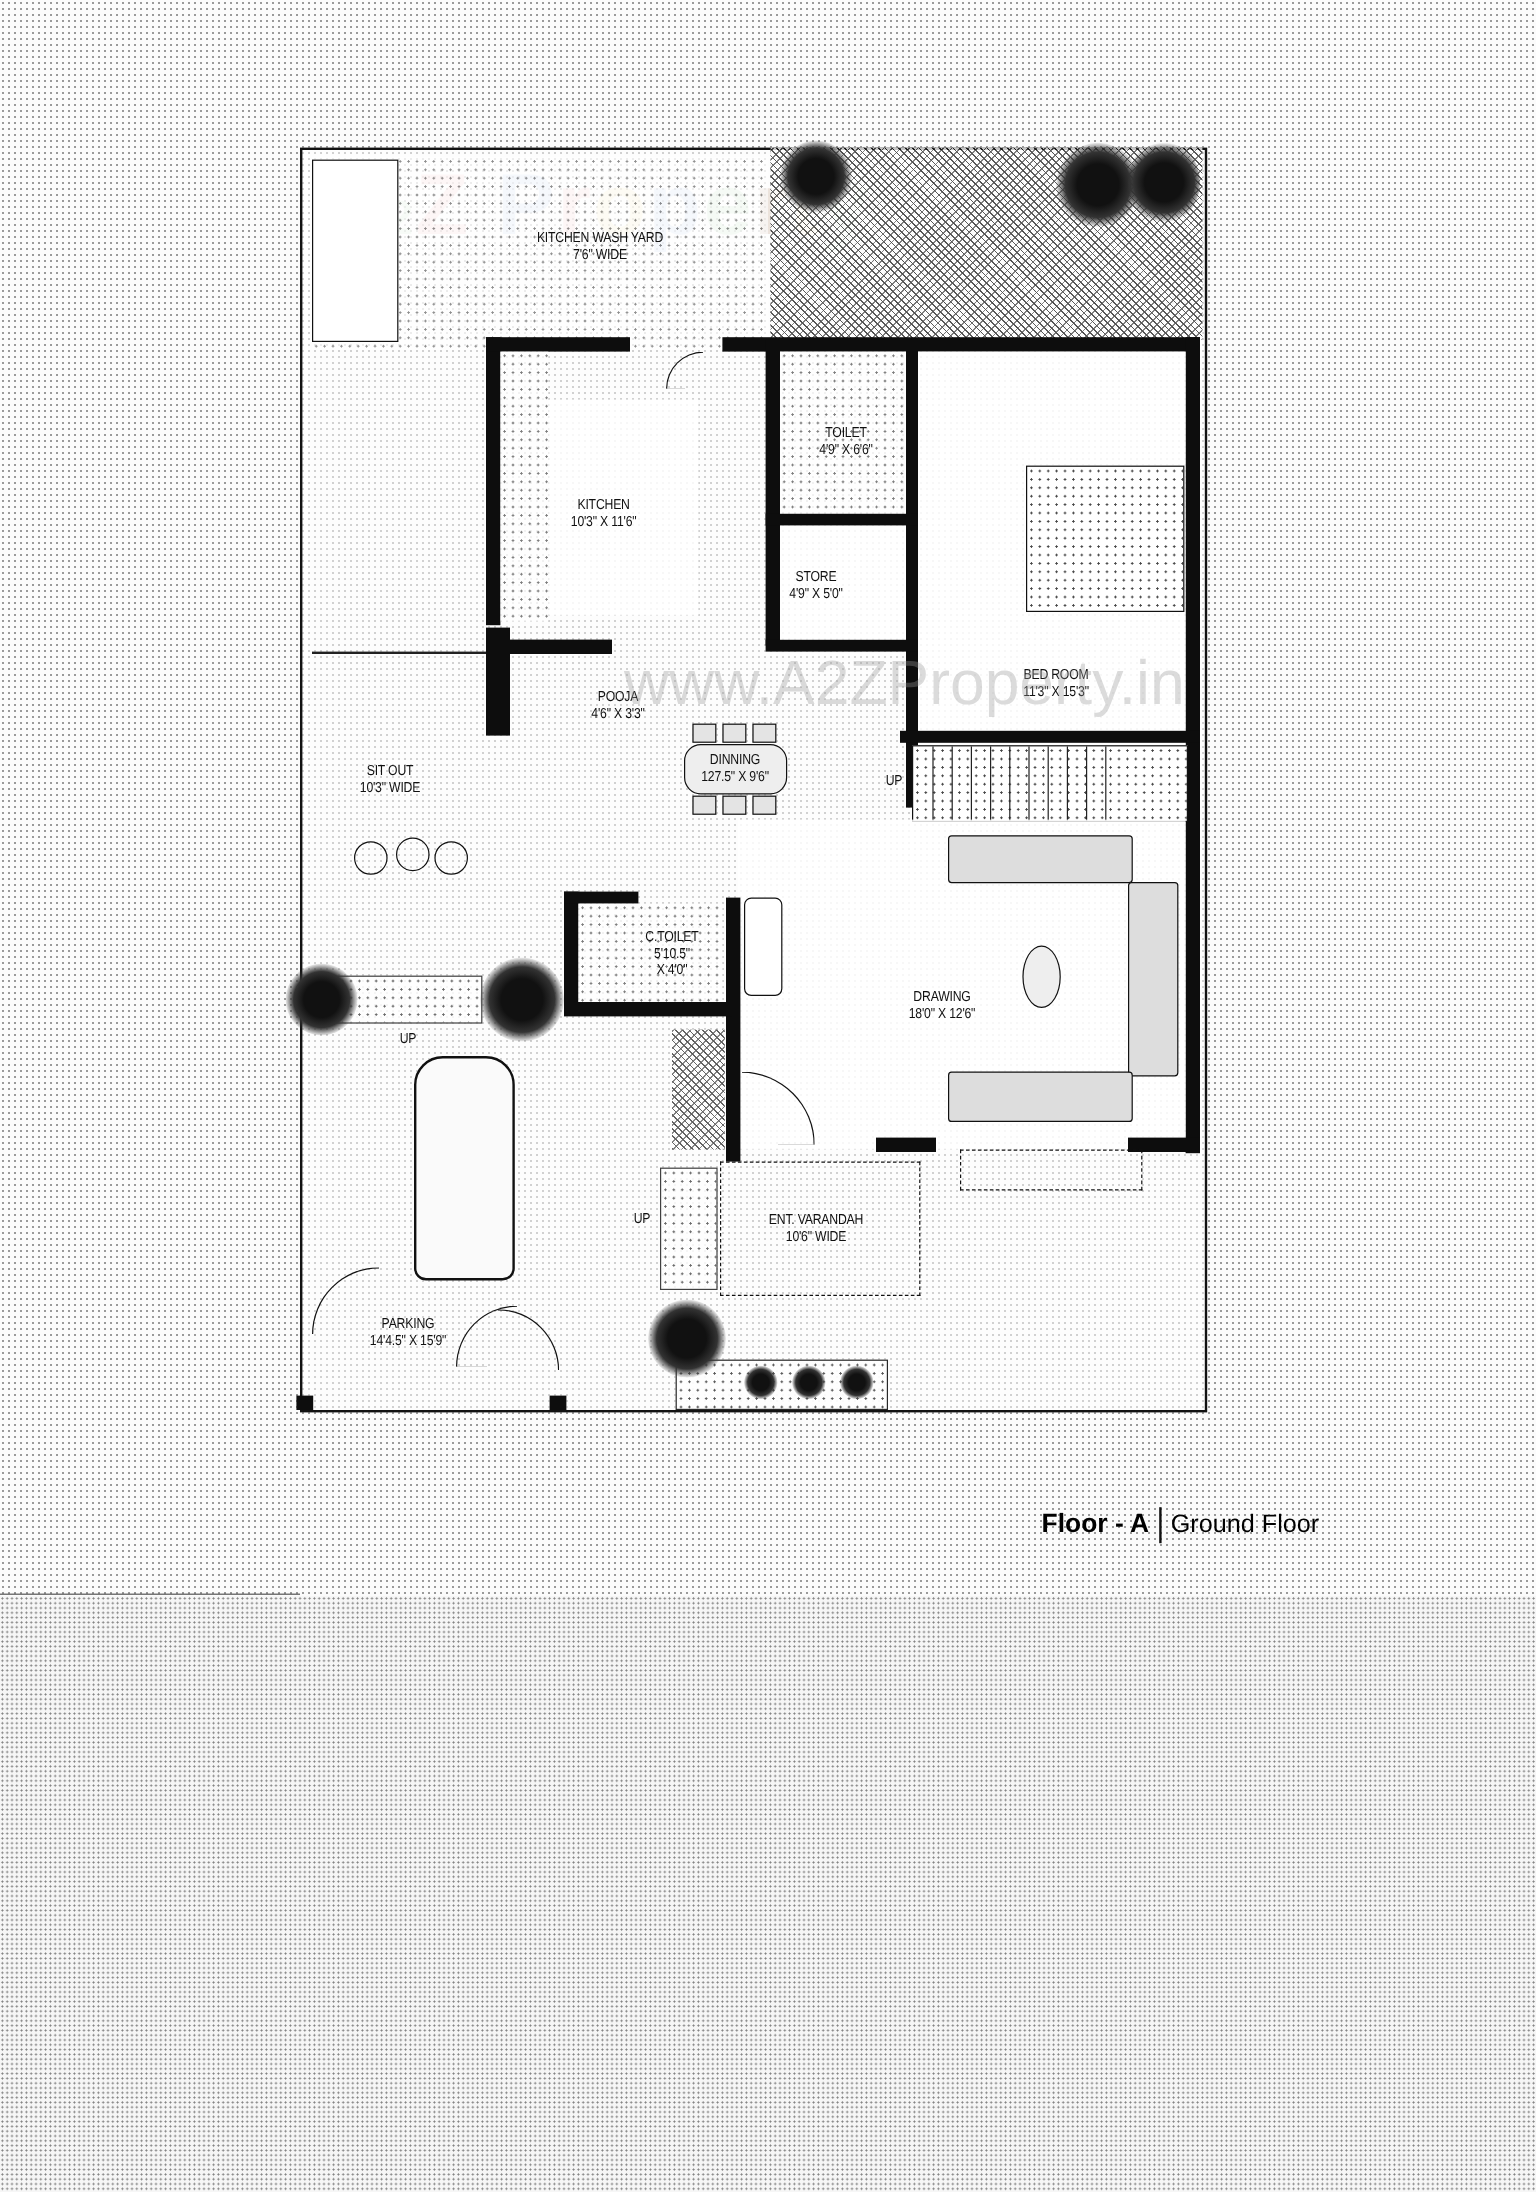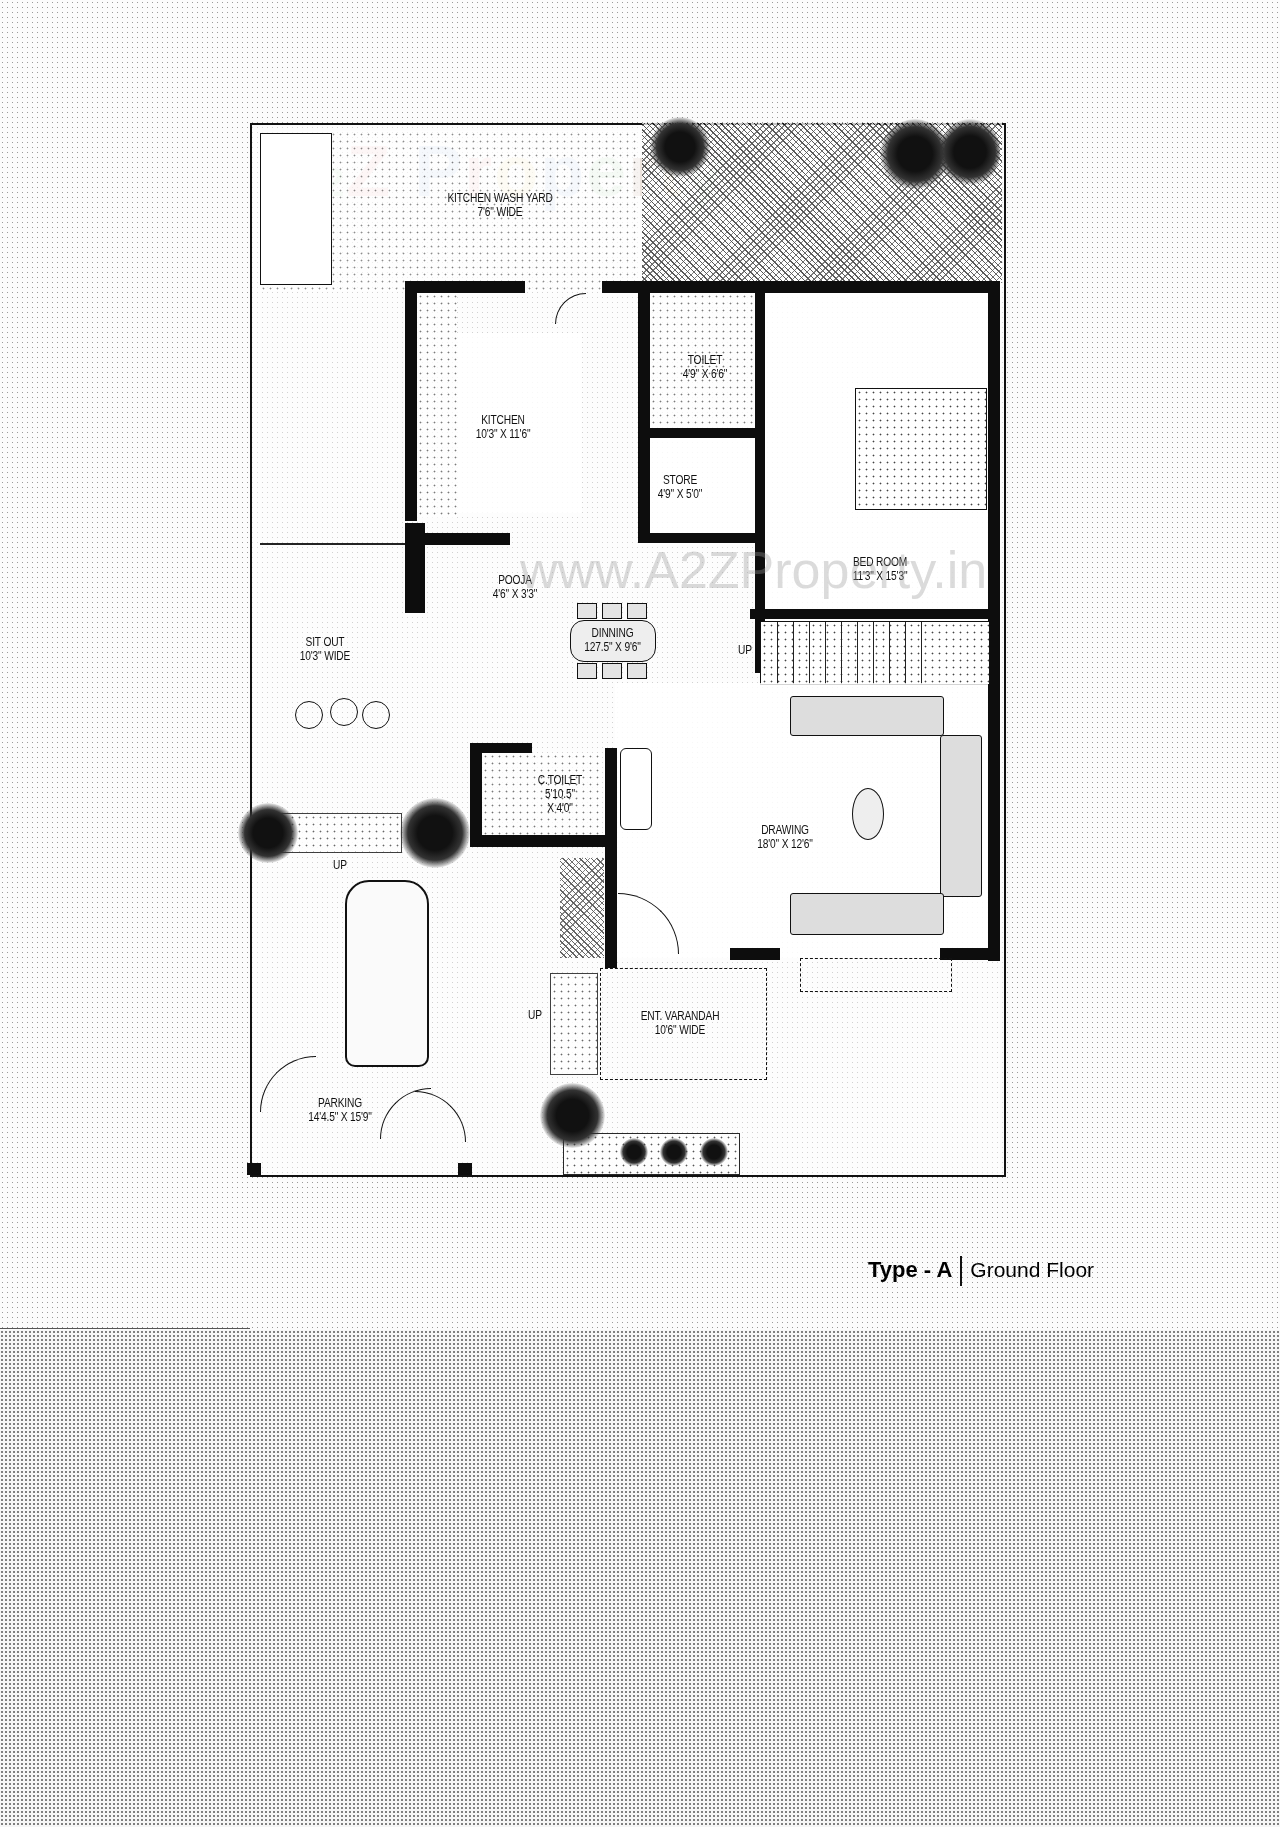--- a/index.html
+++ b/index.html
@@ -200,14 +200,14 @@
   <div class="tree" style="left:290px;top:960px;width:65px;height:65px"></div>
   <div class="tree" style="left:370px;top:1015px;width:28px;height:28px"></div>
   <div class="tree" style="left:410px;top:1015px;width:28px;height:28px"></div>
   <div class="tree" style="left:450px;top:1015px;width:28px;height:28px"></div>
   <div class="abs" style="left:550px;top:835px;width:150px;height:32px;border:1.5px dashed #111"></div>
 </div>
 
 <div class="wm-url">www.A2ZProperty.in</div>
 
 <div class="caption">
-  <b>Type - A</b><span class="bar"></span><span class="gf">Ground Floor</span>
+  <b>Floor - A</b><span class="bar"></span><span class="gf">Ground Floor</span>
 </div>
 
 </body></html>

